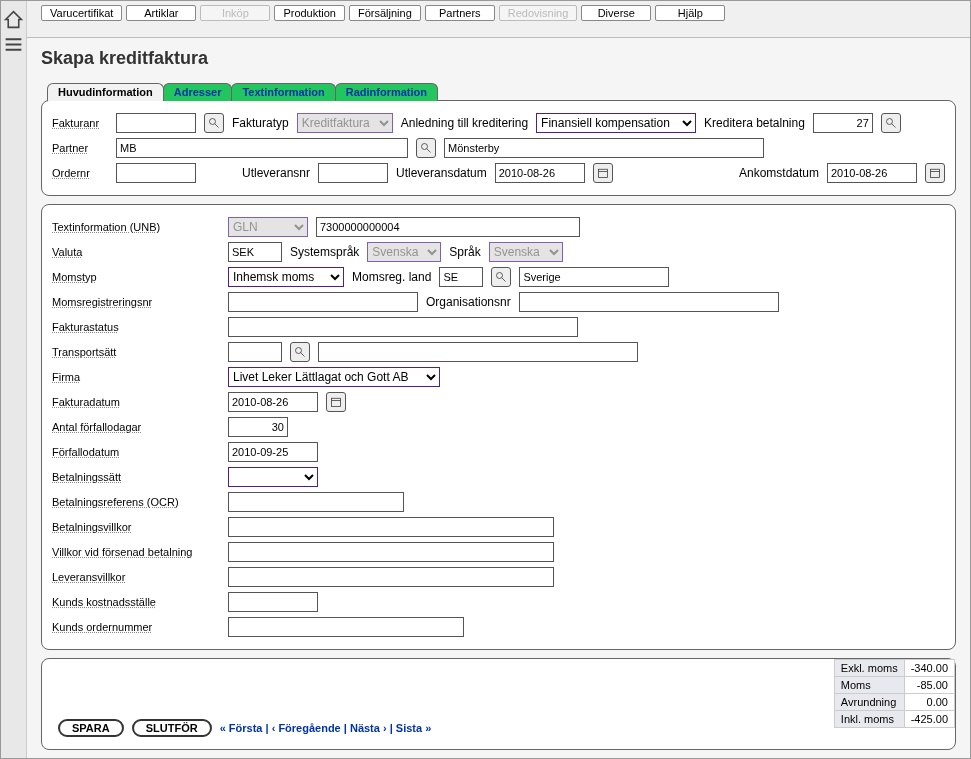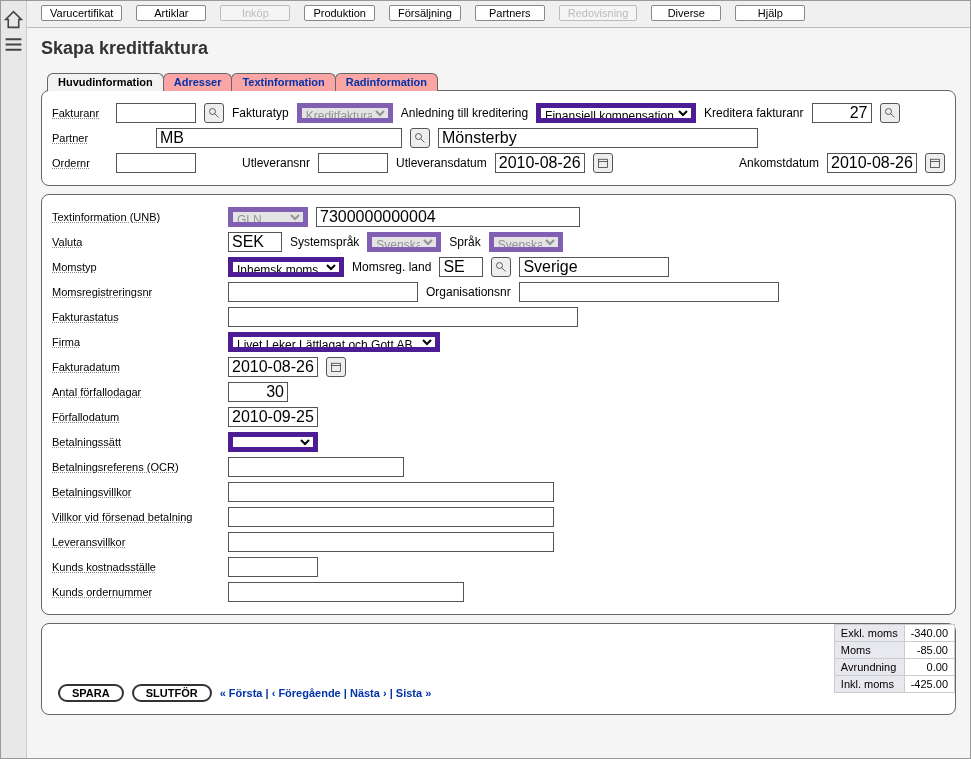--- a/index.html
+++ b/index.html
@@ -1,36 +1,36 @@
 <!DOCTYPE html>
 <html><head>
 <meta charset="utf-8">
 <style>
 * { box-sizing: border-box; margin: 0; padding: 0; }
 body { font-family: Verdana, Arial, sans-serif; font-size: 11px; background: #e8e8e8; color: #000; }
 .app { display: flex; width: 971px; height: 759px; background: #f5f5f5; border: 1px solid #999; }
 .left-rail { width: 26px; background: #e8e8e8; border-right: 1px solid #ccc; padding: 4px 2px; text-align: center; }
 .left-rail svg { display: block; margin: 4px auto; }
 .main { flex: 1; display: flex; flex-direction: column; }
-.topnav { display: flex; gap: 14px; padding: 4px 14px 6px; background: #f0f0f0; border-bottom: 1px solid #bbb; }
+.topnav { display: flex; gap: 4px; padding: 4px 14px 16px; background: #f0f0f0; border-bottom: 1px solid #bbb; }
 .topnav .tab { border: 1px solid #888; border-radius: 2px; padding: 1px 8px; background: #fff; font-size: 11px; min-width: 70px; text-align: center; cursor: pointer; }
 .topnav .tab.disabled { color: #bbb; background: #f5f5f5; border-color: #bbb; }
 .content { padding: 10px 14px 6px; flex: 1; overflow: auto; }
 h1 { font-size: 18px; font-weight: bold; color: #333; margin-bottom: 14px; }
 .subtabs { display: flex; align-items: flex-end; margin-left: 6px; }
-.subtabs .st { border: 1px solid #666; border-bottom: none; border-radius: 6px 6px 0 0; padding: 2px 10px 3px; background: #fca5a5; color: #0033aa; font-weight: bold; font-size: 11px; margin-right: -1px; cursor: pointer; }
+.subtabs .st { border: 1px solid #666; border-bottom: none; border-radius: 6px 6px 0 0; padding: 2px 10px 3px; background: #22c55e; color: #0033aa; font-weight: bold; font-size: 11px; margin-right: -1px; cursor: pointer; }
 .subtabs .st.active { background: #f2f2f2; color: #000; }
 .panel { border: 1px solid #666; border-radius: 8px; background: #fff; padding: 8px 10px; margin-top: -1px; }
 .panel + .panel { margin-top: 8px; }
 .row { display: flex; align-items: center; gap: 8px; margin: 3px 0; min-height: 22px; flex-wrap: wrap; }
 .lbl { font-size: 11px; white-space: nowrap; text-decoration: underline dotted #888; }
 .lbl-plain { font-size: 12px; white-space: nowrap; }
-input[type=text], .txt { border: 1px solid #555; height: 20px; padding: 1px 3px; font-size: 16px; background: #fff; }
+input[type=text], .txt { border: 1px solid #555; height: 20px; padding: 1px 3px; font-size: 11px; background: #fff; }
 .ro { background: #d9d9d9; }
-select { border: 5px solid #4c1d95; height: 20px; font-size: 12px; background: #fff; }
+select { border: 1px solid #4c1d95; height: 20px; font-size: 12px; background: #fff; }
 select:disabled, select.ro { background: #d9d9d9; color: #666; }
 .iconbtn { width: 20px; height: 20px; border: 1px solid #555; border-radius: 3px; background: #eee; display: inline-flex; align-items: center; justify-content: center; cursor: pointer; }
 .iconbtn svg { width: 12px; height: 12px; }
 .totals { position: relative; }
 .totals-table { position: absolute; right: 0; top: 0; border-collapse: collapse; font-size: 11px; }
 .totals-table td { border: 1px solid #ccc; padding: 2px 6px; background: #e8e8ef; }
 .totals-table td.val { text-align: right; min-width: 50px; background: #fff; }
 .footer-bar { display: flex; align-items: center; gap: 8px; margin-top: 48px; padding: 4px 6px; }
 .pillbtn { border: 2px solid #333; border-radius: 12px; padding: 1px 12px; font-weight: bold; font-size: 11px; background: #fff; cursor: pointer; }
 .pager { color: #0033aa; font-weight: bold; }
@@ -82,32 +82,32 @@
           <span class="iconbtn">
               <svg viewBox="0 0 16 16">
                 <circle cx="6" cy="6" r="4" fill="none" stroke="#333"></circle>
                 <line x1="9" y1="9" x2="14" y2="14" stroke="#333"></line>
               </svg>
             </span>
           <span class="lbl-plain">Fakturatyp</span>
           <select disabled="" class="ro" style="width:96px"><option>Kreditfaktura</option></select>
           <span class="lbl-plain">Anledning till kreditering</span>
           <select style="width:160px"><option>Finansiell kompensation</option></select>
-          <span class="lbl-plain">Kreditera fakturanr</span>
+          <span class="lbl-plain">Kreditera betalning</span>
           <input type="text" style="width: 60px; text-align: right;" value="27">
           <span class="iconbtn">
               <svg viewBox="0 0 16 16">
                 <circle cx="6" cy="6" r="4" fill="none" stroke="#333"></circle>
                 <line x1="9" y1="9" x2="14" y2="14" stroke="#333"></line>
               </svg>
             </span>
         </div>
         <div class="row">
           <span class="lbl" style="width:56px">Partner</span>
-          <input type="text" style="width: 246px; margin-left: 40px;" value="MB">
+          <input type="text" style="width: 292px;" value="MB">
           <span class="iconbtn">
               <svg viewBox="0 0 16 16">
                 <circle cx="6" cy="6" r="4" fill="none" stroke="#333"></circle>
                 <line x1="9" y1="9" x2="14" y2="14" stroke="#333"></line>
               </svg>
             </span>
           <input type="text" class="ro" readonly="" style="width: 320px;" value="Mönsterby">
         </div>
         <div class="row">
           <span class="lbl" style="width:56px">Ordernr</span>
@@ -164,20 +164,31 @@
         </div>
         <div class="row">
           <span class="lbl" style="width:168px">Momsregistreringsnr</span>
           <input type="text" style="width: 190px;" value="">
           <span class="lbl-plain">Organisationsnr</span>
           <input type="text" class="ro" readonly="" style="width: 260px;" value="">
         </div>
         <div class="row">
           <span class="lbl" style="width:168px">Fakturastatus</span>
           <input type="text" class="ro" readonly="" style="width: 350px;" value="">
+        </div>
+        <div class="row">
+          <span class="lbl" style="width:168px">Transportsätt</span>
+          <input type="text" style="width: 54px;" value="">
+          <span class="iconbtn">
+              <svg viewBox="0 0 16 16">
+                <circle cx="6" cy="6" r="4" fill="none" stroke="#333"></circle>
+                <line x1="9" y1="9" x2="14" y2="14" stroke="#333"></line>
+              </svg>
+            </span>
+          <input type="text" class="ro" readonly="" style="width: 320px;" value="">
         </div>
         <div class="row">
           <span class="lbl" style="width:168px">Firma</span>
           <select style="width:212px"><option>Livet Leker Lättlagat och Gott AB</option></select>
         </div>
         <div class="row">
           <span class="lbl" style="width:168px">Fakturadatum</span>
           <input type="text" style="width: 90px;" value="2010-08-26">
           <span class="iconbtn">
               <svg viewBox="0 0 16 16">

